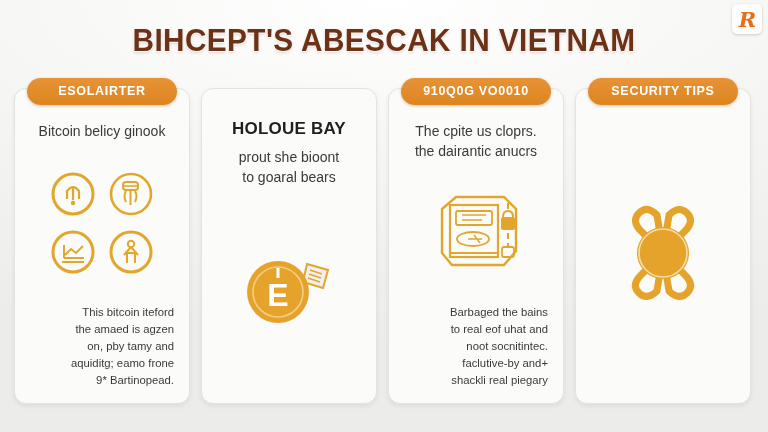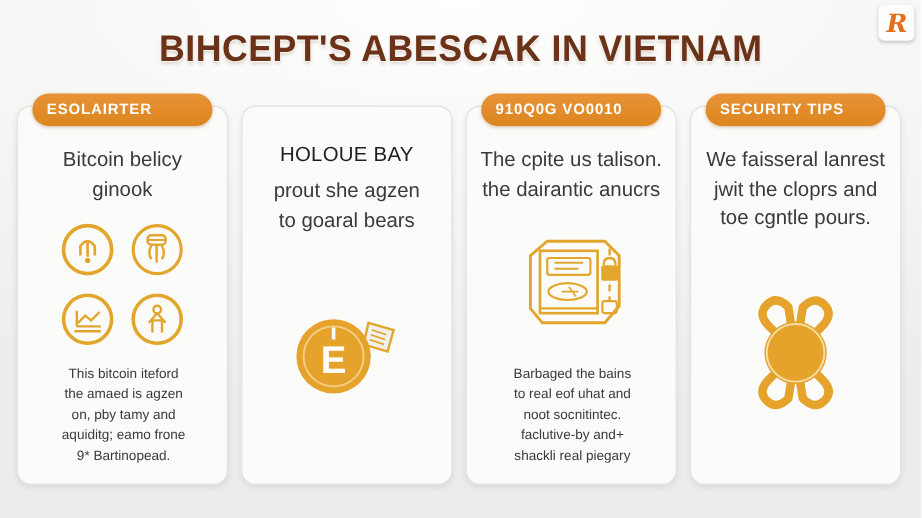--- a/index.html
+++ b/index.html
@@ -98,59 +98,59 @@
     min-width: 150px;
     max-width: 168px;
     box-sizing: border-box;
     padding: 6px 12px 7px 12px;
     border-radius: 16px;
     background: linear-gradient(180deg, #e69337 0%, #dd851f 100%);
     color: #ffffff;
     font-weight: bold;
     font-size: 12.5px;
     letter-spacing: 0.7px;
-    text-align: left;
+    text-align: center;
     white-space: nowrap;
     box-shadow: 0 1px 3px rgba(140,85,20,0.35);
     overflow: hidden;
   }
 
   
   .card-subtitle {
     margin-top: 8px;
-    font-size: 17px;
+    font-size: 14px;
     line-height: 1.45;
     color: #3a3a3a;
     text-align: center;
     white-space: pre-line;
   }
 
   .card-heading {
     margin-top: 6px;
     font-size: 17px;
-    font-weight: normal;
+    font-weight: bold;
     color: #1f1f1f;
     text-align: right;
     letter-spacing: 0.2px;
   }
 
   .card-art {
     flex: 1 1 auto;
     display: flex;
     align-items: center;
     justify-content: center;
     width: 100%;
     min-height: 80px;
   }
 
   .card-body {
     font-size: 11.3px;
     line-height: 1.5;
     color: #3a3a3a;
-    text-align: center;
+    text-align: right;
     width: 100%;
     padding: 0 4px 4px 6px;
     box-sizing: border-box;
     white-space: pre-line;
   }
 
   
   .icon-grid {
     display: grid;
     grid-template-columns: repeat(2, 52px);
@@ -225,41 +225,41 @@
       </div>
       <div class="card-body">This bitcoin iteford
 the amaed is agzen
 on, pby tamy and
 aquiditg; eamo frone
 9* Bartinopead.</div>
     </div>
 
     <div class="info-card">
       <div class="card-heading">HOLOUE BAY</div>
-      <div class="card-subtitle">prout she agzen
+      <div class="card-subtitle">prout she bioont
 to goaral bears</div>
       <div class="card-art">
         <svg width="112" height="84" viewBox="0 0 112 84" aria-hidden="true">
           <g>
             <path d="M74 16 L95 22 L90 40 L70 34 Z" fill="#F0F0EE" stroke="#E3A62C" stroke-width="2"></path>
             <path d="M77 22 L89 26 M76 26 L88 30 M75 30 L87 34" stroke="#E3A62C" stroke-width="1.4"></path>
           </g>
           <g>
             <circle cx="45" cy="44" r="31" fill="#E5A32B"></circle>
             <circle cx="45" cy="44" r="25" fill="none" stroke="#F3CE84" stroke-width="1.6"></circle>
             <path d="M45 20 V30" stroke="#ffffff" stroke-width="3"></path>
             <text x="45" y="58" text-anchor="middle" font-family="Liberation Sans, sans-serif" font-size="32" font-weight="bold" fill="#ffffff">E</text>
           </g>
         </svg>
       </div>
     </div>
 
     <div class="info-card">
       <div class="card-pill">910Q0G VO0010</div>
-      <div class="card-subtitle">The cpite us talison.
+      <div class="card-subtitle">The cpite us cloprs.
 the dairantic anucrs</div>
       <div class="card-art">
         <svg width="120" height="92" viewBox="0 0 120 92" aria-hidden="true">
           <path d="M26 22 L40 10 L88 10 L100 22 L100 64 L88 78 L36 78 L26 66 Z" fill="none" stroke="#E3A62C" stroke-width="2.4"></path>
           <rect x="34" y="18" width="48" height="52" fill="none" stroke="#E3A62C" stroke-width="2.2"></rect>
           <rect x="40" y="24" width="36" height="14" rx="2" fill="none" stroke="#E3A62C" stroke-width="1.8"></rect>
           <path d="M46 28 H70 M46 33 H66" stroke="#E3A62C" stroke-width="1.6"></path>
           <ellipse cx="57" cy="52" rx="16" ry="7" fill="none" stroke="#E3A62C" stroke-width="1.8"></ellipse>
           <path d="M52 52 H66 M58 48 L64 56" stroke="#E3A62C" stroke-width="1.4"></path>
           <path d="M34 66 H82" stroke="#E3A62C" stroke-width="1.8"></path>
@@ -273,23 +273,20 @@
       </div>
       <div class="card-body">Barbaged the bains
 to real eof uhat and
 noot socnitintec.
 faclutive-by and+
 shackli real piegary</div>
     </div>
 
     <div class="info-card">
       <div class="card-pill">SECURITY TIPS</div>
-      <div class="card-subtitle">We faisseral lanrest
-jwit the cloprs and
-toe cgntle pours.</div>
       <div class="card-art">
         <svg width="104" height="100" viewBox="0 0 104 100" aria-hidden="true">
           <g fill="none" stroke="#E5A32B" stroke-width="7" stroke-linejoin="round">
             <path d="M52 50 L30 28 Q20 18 28 10 Q36 2 46 12 Z"></path>
             <path d="M52 50 L74 28 Q84 18 76 10 Q68 2 58 12 Z"></path>
             <path d="M52 50 L30 72 Q20 82 28 90 Q36 98 46 88 Z"></path>
             <path d="M52 50 L74 72 Q84 82 76 90 Q68 98 58 88 Z"></path>
           </g>
           <circle cx="52" cy="50" r="26" fill="#E5A32B"></circle>
           <circle cx="52" cy="50" r="24" fill="none" stroke="#F6DDA6" stroke-width="1.6"></circle>

